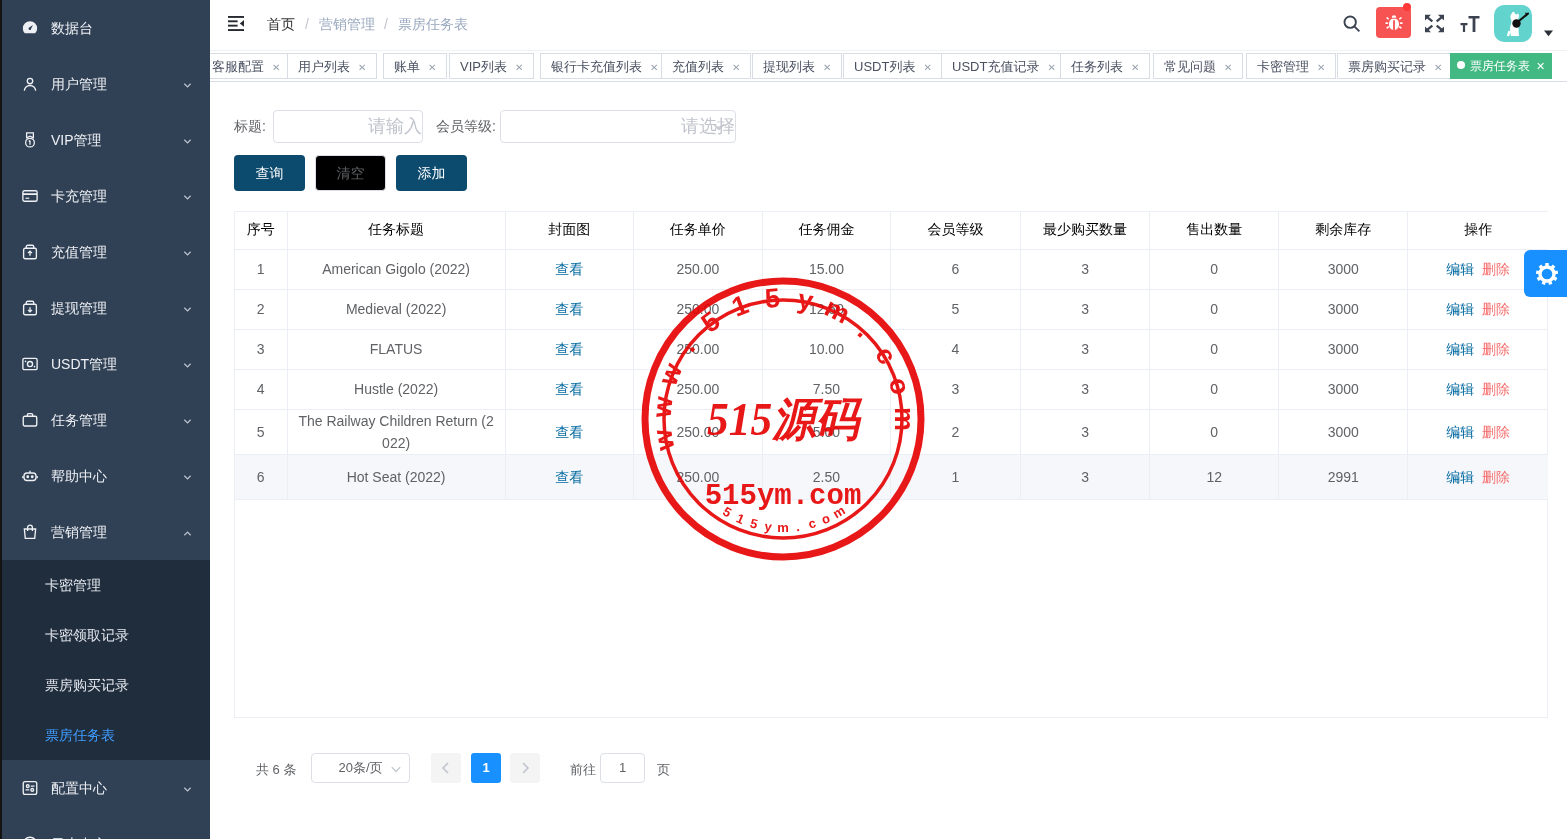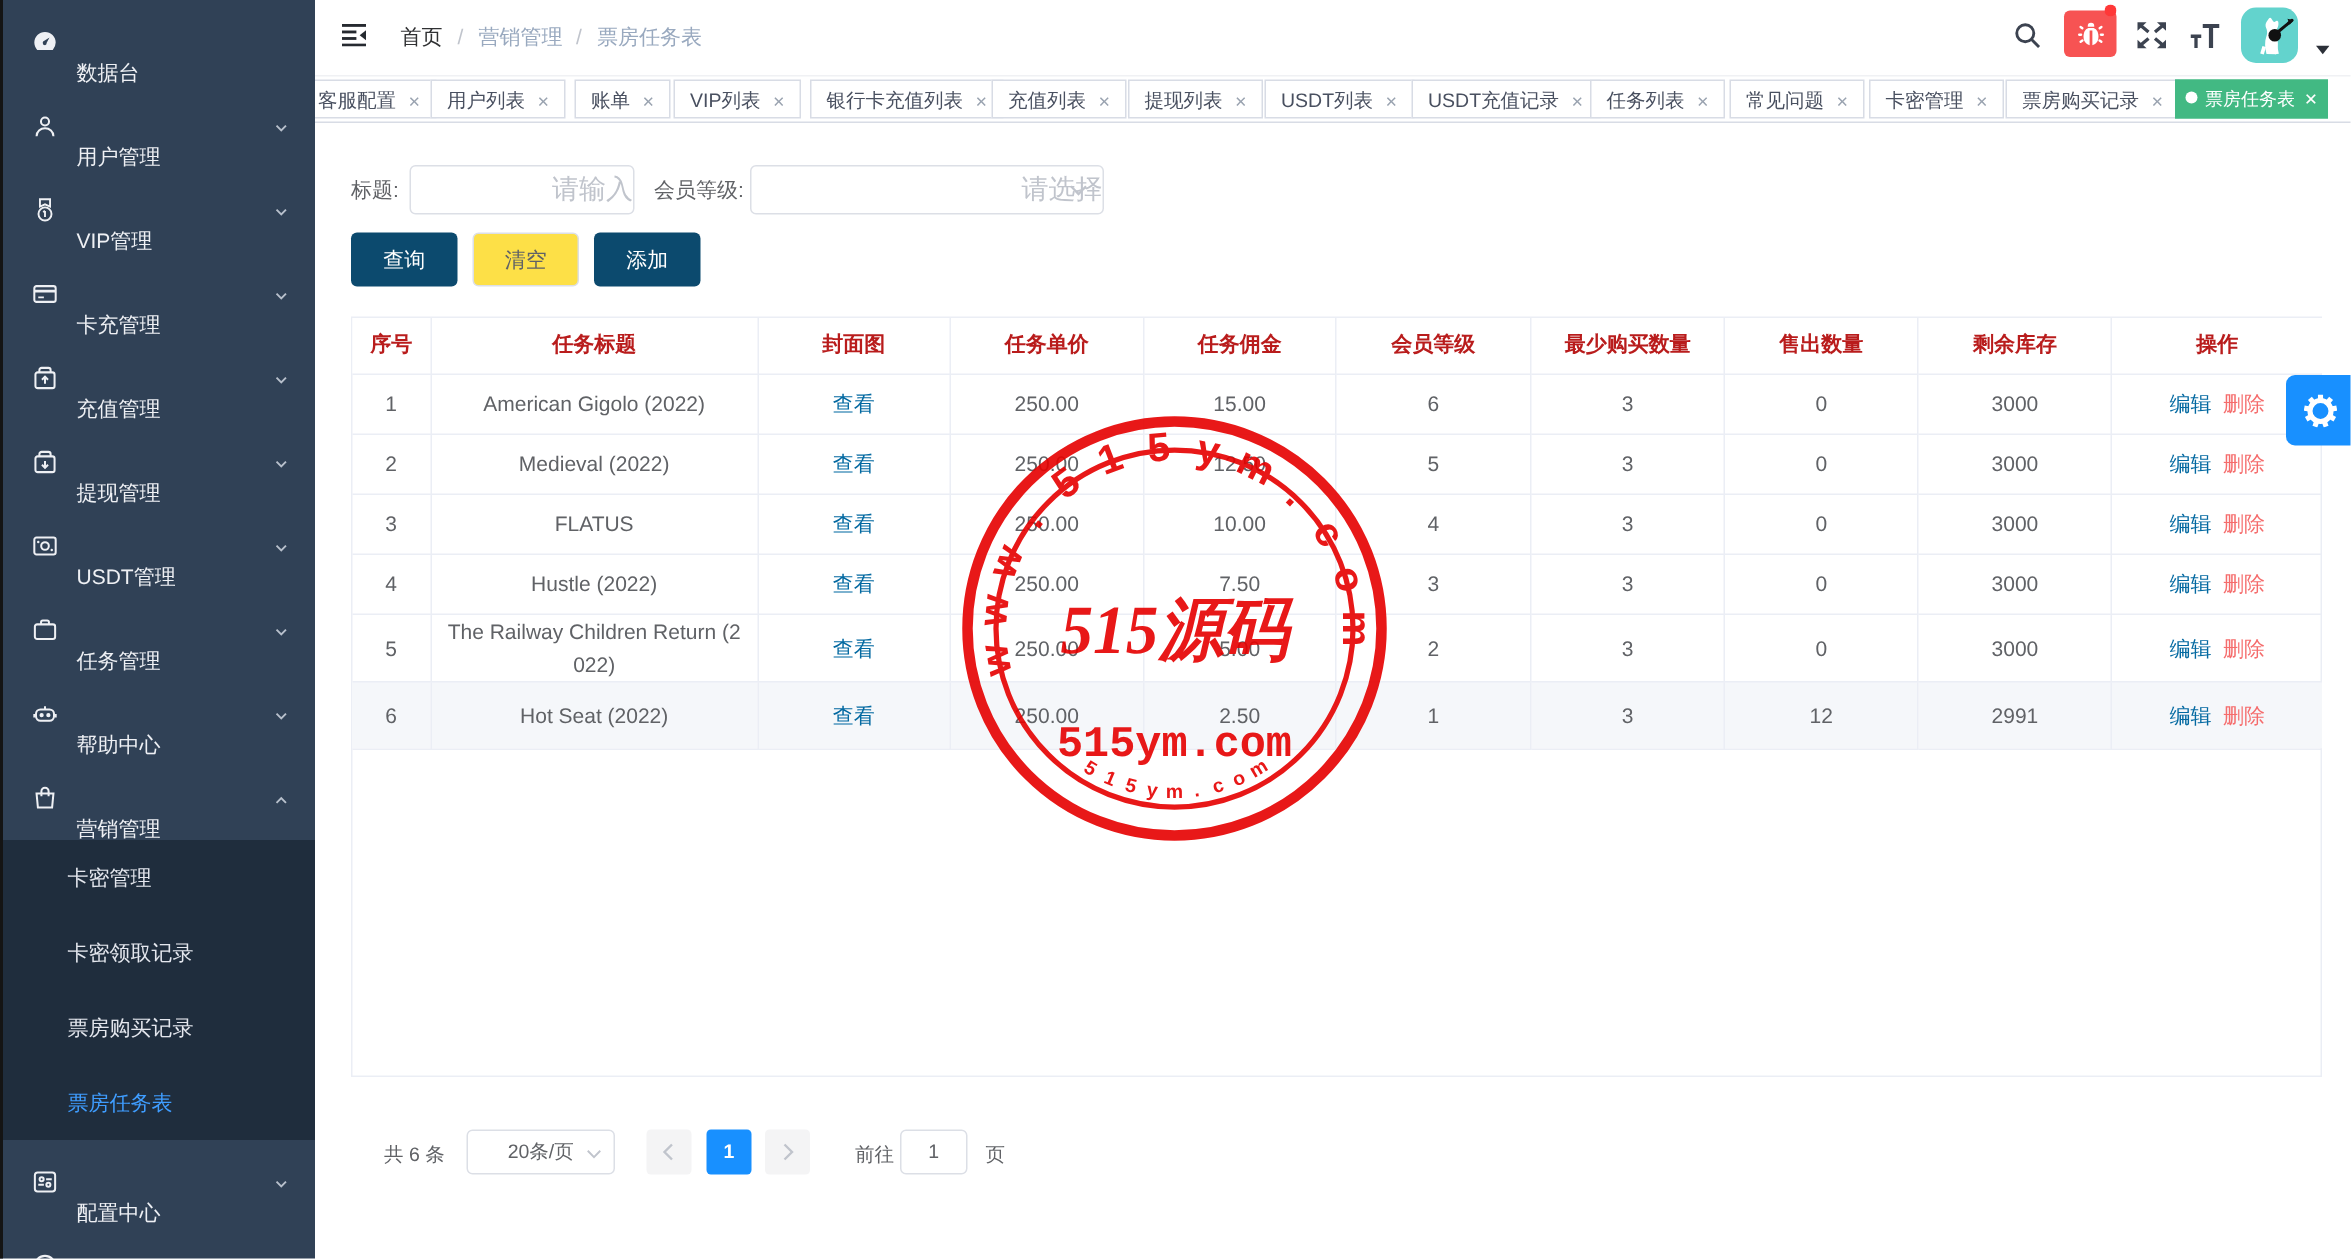--- a/index.html
+++ b/index.html
@@ -5,21 +5,21 @@
   * { margin:0; padding:0; box-sizing:border-box; }
   html,body { width:1567px; height:839px; overflow:hidden; background:#fff;
     font-family:"Liberation Sans", sans-serif; }
 
   
   #sidebar { position:absolute; left:0; top:0; width:210px; height:839px;
     background:#304156; border-left:2px solid #141414; }
   .mi { position:relative; height:56px; line-height:56px; color:#eef0f4;
     font-size:14px; white-space:nowrap; }
   .mi .ic { position:absolute; left:19px; top:19px; width:18px; height:18px; }
-  .mi .tx { position:absolute; left:49px;margin-top:20px; }
+  .mi .tx { position:absolute; left:49px; }
   .mi .ar { position:absolute; right:18px; top:25px; width:9px; height:9px; }
   .sub { background:#1f2d3d; }
   .si { height:50px; line-height:50px; padding-left:43px; color:#e4e7ee; font-size:14px; }
   .si.act { color:#3f9dff; }
 
   
   #topbar { position:absolute; left:210px; top:0; width:1357px; height:50px; background:#fff; }
   .crumb { position:absolute; top:16px; font-size:14px; }
 
   
@@ -34,27 +34,27 @@
     border-radius:50%; margin-right:5px; position:relative; top:-1px; }
 
   
   .flabel { position:absolute; top:118px; font-size:14px; color:#606266; }
   .finput { position:absolute; top:110px; height:33px; border:1px solid #dcdfe6;
     border-radius:4px; background:#fff; font-size:18px; color:#c0c4cc; line-height:31px;
     padding-left:15px;text-align:right; }
   .btn { position:absolute; top:155px; height:36px; width:71px; border-radius:4px;
     font-size:14px; text-align:center; line-height:36px; }
   .btn.blue { background:#0c4a6e; color:#fff; }
-  .btn.plain { background:#fde047; color:#606266; border:1px solid #dcdfe6; line-height:34px; }
+  .btn.plain { background:#000000; color:#606266; border:1px solid #dcdfe6; line-height:34px; }
 
   
   #tablebox { position:absolute; left:234px; top:211px; width:1314px; height:507px;
     border:1px solid #ebeef5; }
   table { border-collapse:collapse; width:1313px; table-layout:fixed; font-size:14px; }
-  th { height:37px; color:#b91c1c; font-weight:bold; background:#fff;
+  th { height:37px; color:#000000; font-weight:normal; background:#fff;
     border-right:1px solid #ebeef5; border-bottom:1px solid #ebeef5; }
   td { text-align:center; color:#606266; border-right:1px solid #ebeef5;
     border-bottom:1px solid #ebeef5; word-break:break-all; line-height:22px; }
   th:last-child, td:last-child { border-right:none; }
   .lk { color:#0369a1; }
   .rd { color:#f56c6c; }
 
   
   .pg { position:absolute; font-size:13px; color:#606266; }
 

